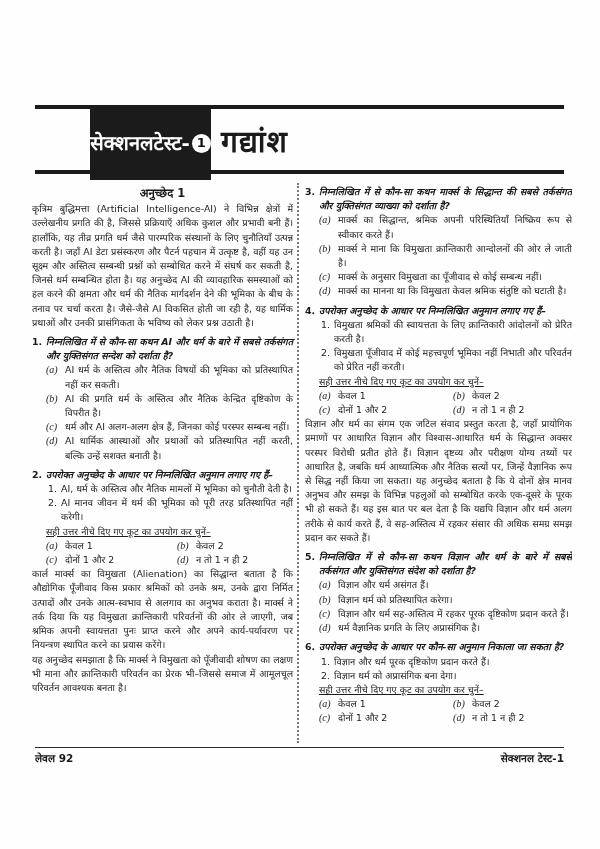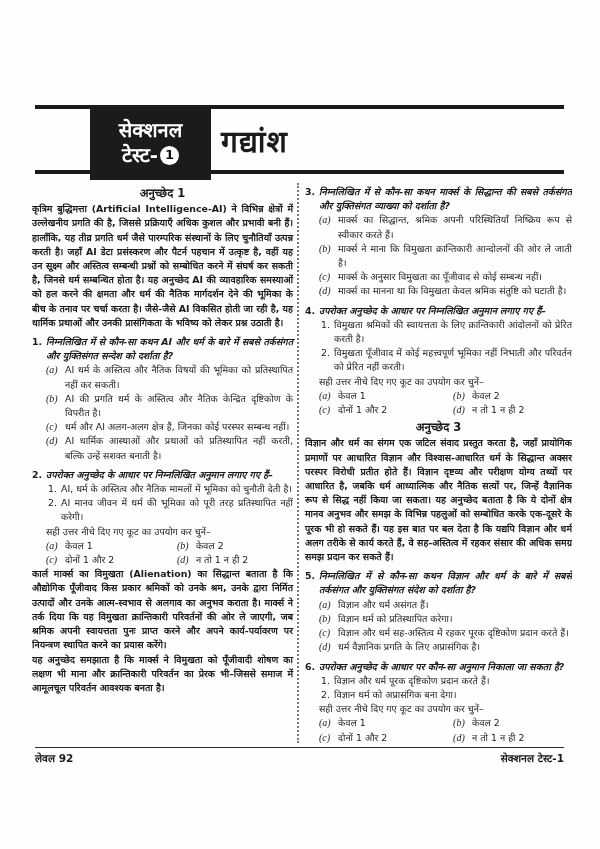--- a/index.html
+++ b/index.html
@@ -8,56 +8,56 @@
     font-family:"DejaVu Sans",sans-serif;color:#1a1a1a;overflow:hidden;
     margin:0 auto;
   }
   
   .header{position:absolute;left:35px;top:105px;width:529px;height:69px;}
   .bar{position:absolute;left:0;right:0;height:4px;background:#1b1b1b;}
   .bar.top{top:0}
   .bar.bottom{bottom:0}
   .badge{
     position:absolute;left:55px;top:1px;width:121px;height:74px;
-    background:#1b1b1b;color:#fff;display:flex;flex-direction:column;
+    background:#1b1b1b;color:#fff;display:flex;flex-direction:row;
     align-items:center;justify-content:center;font-weight:bold;
     font-size:20px;line-height:1.25;z-index:2;
   }
   .badge-l2{display:flex;align-items:center;}
   .badge .circle{
     display:inline-flex;align-items:center;justify-content:center;
     width:19px;height:19px;border-radius:50%;background:#fff;color:#111;
     font-size:13px;font-weight:bold;margin-left:2px;
   }
   .title{position:absolute;left:186px;top:15px;font-size:30px;font-weight:bold;letter-spacing:1px;}
   
   .columns{
     position:absolute;left:32px;top:183px;width:540px;height:560px;
     display:flex;align-items:stretch;overflow:hidden;
   }
   .col{font-size:9.4px;line-height:14.2px;}
   .col-left{width:261px;}
   .divider{border-left:2px dotted #7a7a7a;margin:0 2px 0 4px;}
   .col-right{flex:1;padding-left:4px;}
   .sec-heading{text-align:center;font-weight:bold;font-size:11.5px;margin:3px 0 2px;}
-  .passage{text-align:justify;font-weight:bold;}
+  .passage{text-align:justify;font-weight:normal;}
   .question{margin-top:5px;}
   .q-head{display:flex;font-weight:bold;}
   .q-num{flex:none;width:14px;}
   .q-text{flex:1;text-align:justify;font-style:italic;}
   .opt{display:flex;margin-left:14px;}
   .opt-label{
     flex:none;width:19px;font-style:italic;
     font-family:"Liberation Serif",serif;font-size:10px;
   }
   .opt-text{flex:1;text-align:justify;}
   .statement{display:flex;margin-left:16px;}
   .st-num{flex:none;width:13px;}
   .st-text{flex:1;text-align:justify;}
-  .code-line{margin-left:14px;}
+  .code-line{margin-left:14px;text-decoration:underline;}
   .opt-grid{display:grid;grid-template-columns:53% 47%;margin-left:14px;}
   .opt-grid .opt{margin-left:0;}
   
   .footer-rule{position:absolute;left:35px;width:529px;top:747px;border-top:1.5px solid #2a2a2a;}
   .footer{
     position:absolute;left:35px;width:529px;top:751px;display:flex;
     justify-content:space-between;font-weight:bold;font-size:10.5px;gap:40px;
   }
 </style>
 </head>
@@ -199,21 +199,20 @@
             <span class="opt-label">(c)</span>
             <span class="opt-text">दोनों 1 और 2</span>
           </div>
           <div class="opt">
             <span class="opt-label">(d)</span>
             <span class="opt-text">न तो 1 न ही 2</span>
           </div>
         </div>
       </div>
 
-      <div class="sec-heading">अनुच्छेद 3</div>
       <div class="passage">विज्ञान और धर्म का संगम एक जटिल संवाद प्रस्तुत करता है, जहाँ प्रायोगिक प्रमाणों पर आधारित विज्ञान और विश्वास-आधारित धर्म के सिद्धान्त अक्सर परस्पर विरोधी प्रतीत होते हैं। विज्ञान दृष्टव्य और परीक्षण योग्य तथ्यों पर आधारित है, जबकि धर्म आध्यात्मिक और नैतिक सत्यों पर, जिन्हें वैज्ञानिक रूप से सिद्ध नहीं किया जा सकता। यह अनुच्छेद बताता है कि ये दोनों क्षेत्र मानव अनुभव और समझ के विभिन्न पहलुओं को सम्बोधित करके एक-दूसरे के पूरक भी हो सकते हैं। यह इस बात पर बल देता है कि यद्यपि विज्ञान और धर्म अलग तरीके से कार्य करते हैं, वे सह-अस्तित्व में रहकर संसार की अधिक समग्र समझ प्रदान कर सकते हैं।</div>
 
       <div class="question">
         <div class="q-head">
           <span class="q-num">5.</span>
           <span class="q-text">निम्नलिखित में से कौन-सा कथन विज्ञान और धर्म के बारे में सबसे तर्कसंगत और युक्तिसंगत संदेश को दर्शाता है?</span>
         </div>
         <div class="opt">
           <span class="opt-label">(a)</span>
           <span class="opt-text">विज्ञान और धर्म असंगत हैं।</span>

